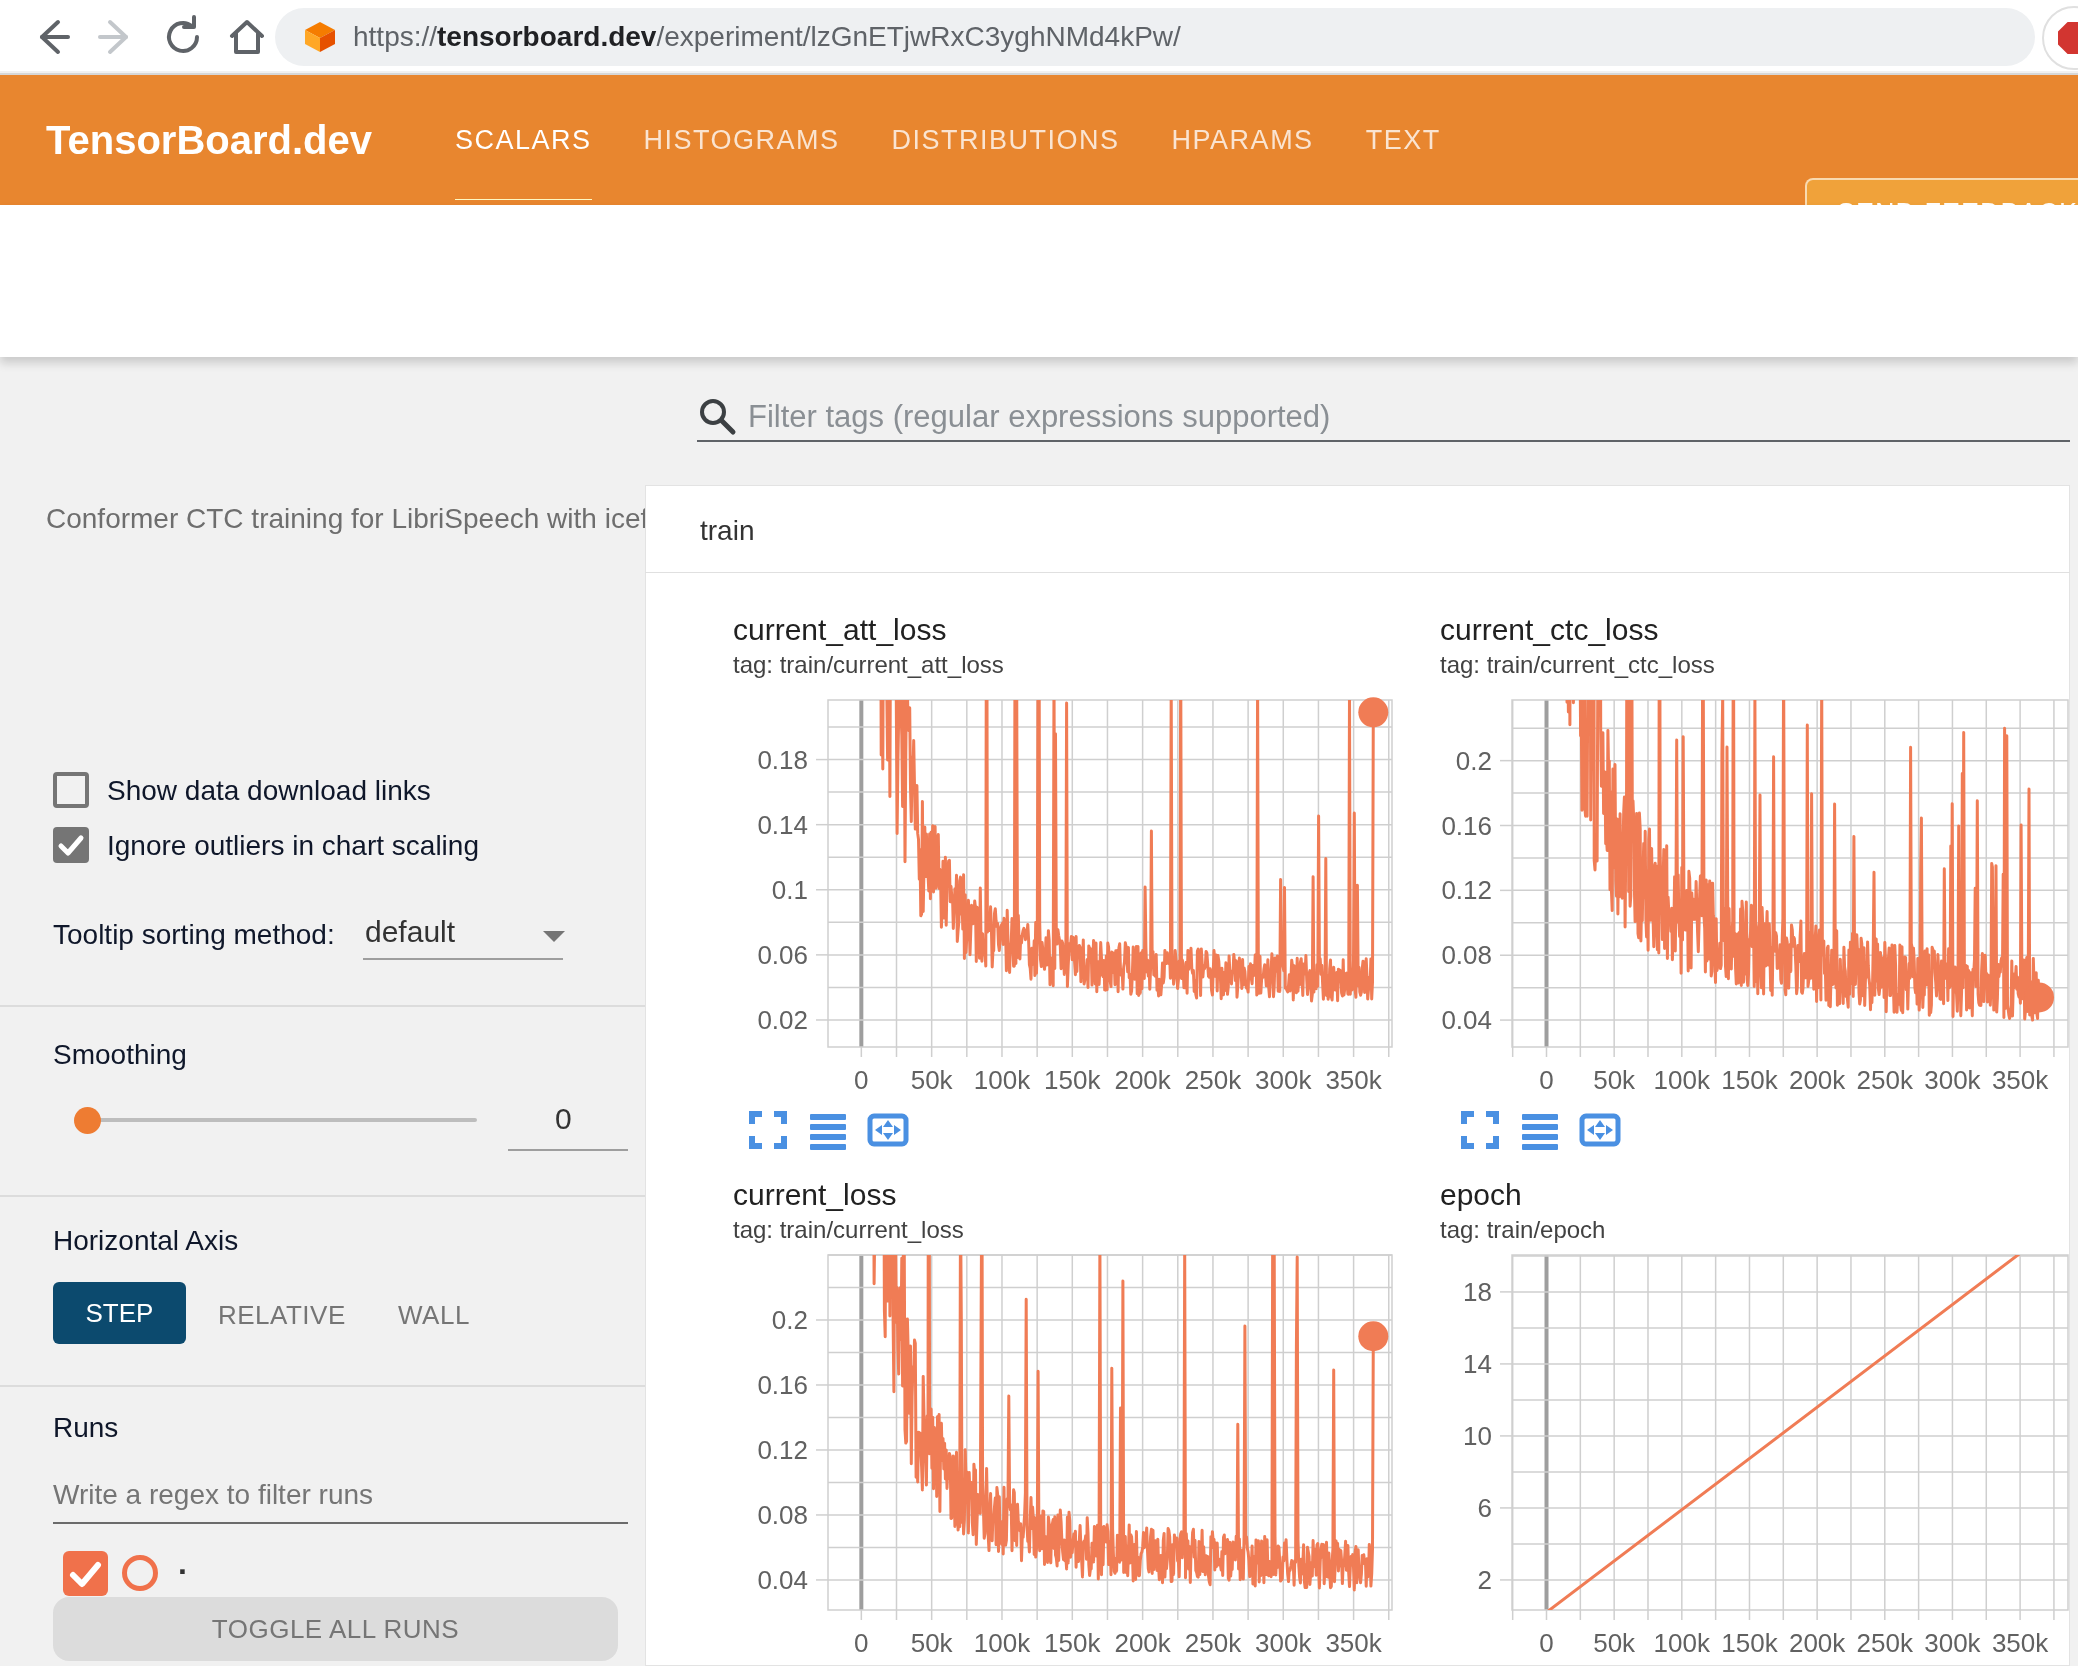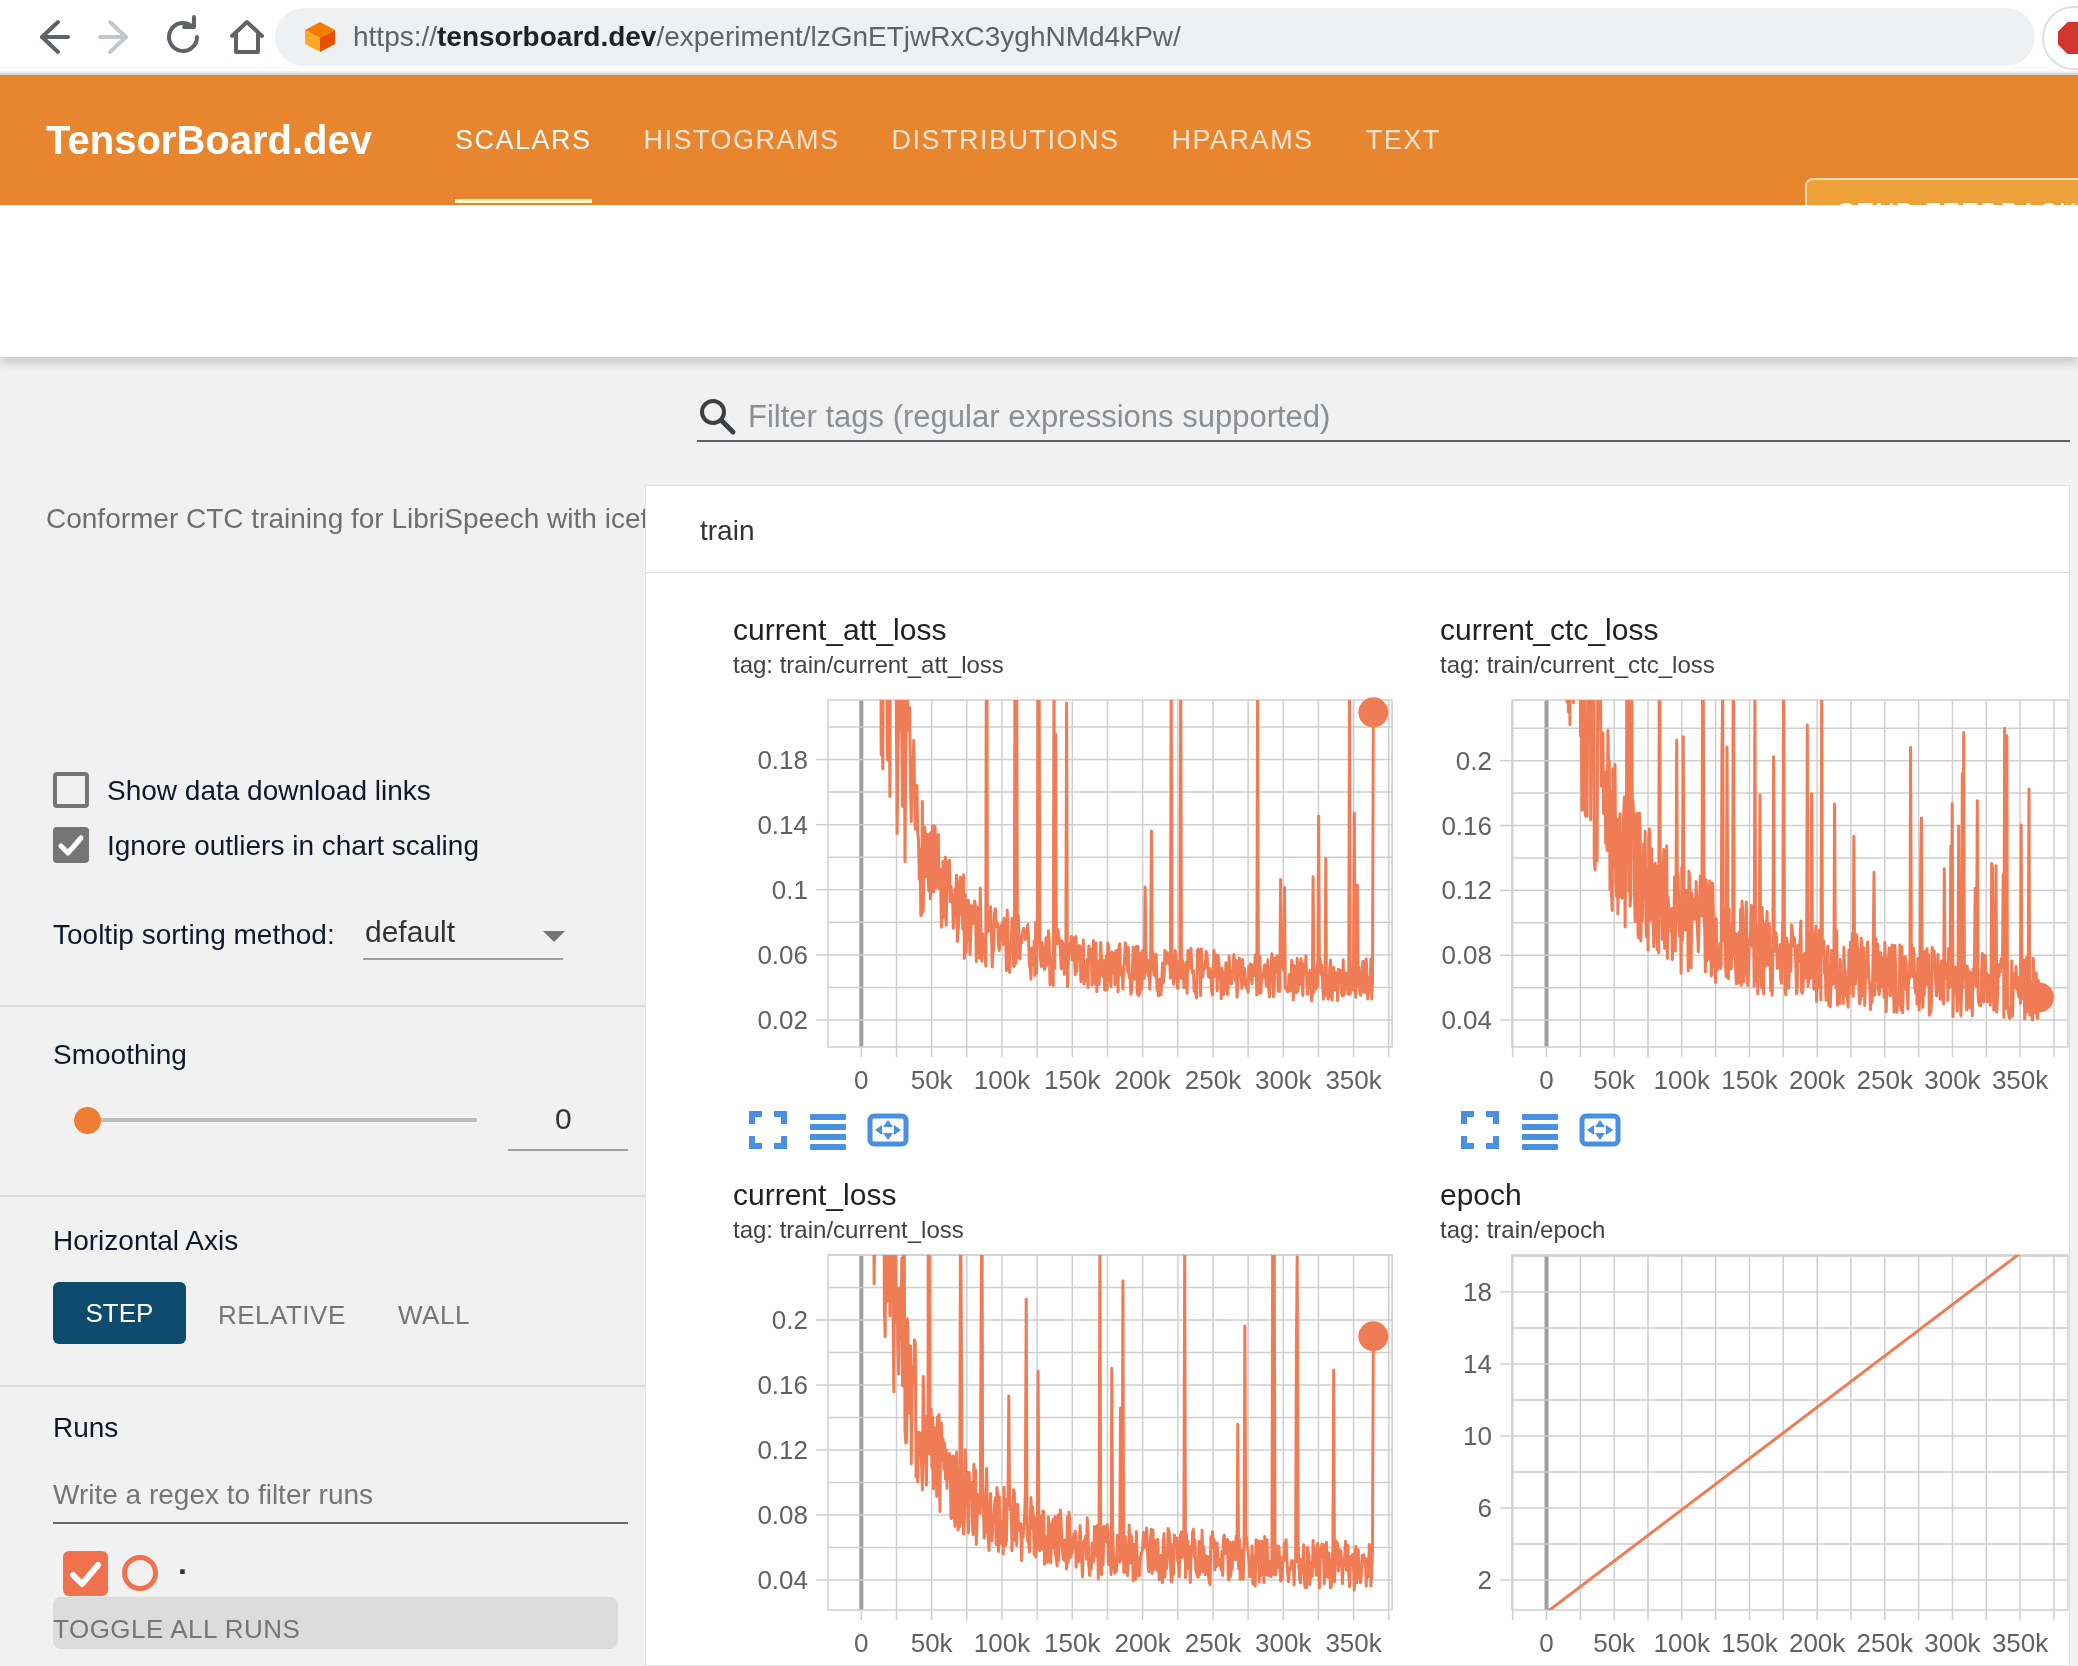--- a/index.html
+++ b/index.html
@@ -17,38 +17,38 @@
   .ext-btn{left:2042px;top:6px;width:60px;height:60px;border-radius:50%;background:#fff;
            border:2px solid #e0e0e0;display:flex;align-items:center;justify-content:center}
   .octagon{width:32px;height:32px;background:#d23530;
            clip-path:polygon(30% 0,70% 0,100% 30%,100% 70%,70% 100%,30% 100%,0 70%,0 30%)}
   
   .tb-header{left:0;top:75px;width:2078px;height:130px;background:#e8862f}
   .brand{left:46px;top:0;height:130px;line-height:130px;color:#fff;font-size:40px;font-weight:700}
   .tabs{left:455px;top:0;height:130px;display:flex;gap:52px}
   .tab{height:124px;line-height:130px;color:rgba(255,255,255,.78);font-size:27px;
        letter-spacing:1.5px;border-bottom:6px solid transparent;font-weight:500}
-  .tab.active{color:#fff;border-bottom:4px solid #fef9c3}
+  .tab.active{color:#fff;border-bottom:1px solid #fef9c3}
   .feedback{left:1805px;top:103px;width:310px;height:70px;background:#f0a23a;
             border:2px solid rgba(255,255,255,.6);border-radius:8px;color:#fff;font-size:27px;
             letter-spacing:1px;line-height:66px;padding-left:30px;box-sizing:border-box;font-weight:500}
   
   .title-band{left:0;top:205px;width:2078px;height:152px;background:#fff;
               box-shadow:0 6px 9px rgba(0,0,0,.16)}
   .exp-title{left:46px;top:298px;font-size:28px;color:#6e6e6e}
   
   .sb-label{font-size:28px;color:#0f172a}
   .divider{left:0;width:645px;height:2px;background:#dcdcdc}
   .cb{width:36px;height:36px;border-radius:4px;box-sizing:border-box}
   .cb.off{border:4px solid #757575;background:transparent}
   .cb.on{background:#757575}
   .stepbtn{background:#0c4a6e;border-radius:6px;color:#fff;text-align:center}
   .ghostbtn{color:#757575;font-size:26px;letter-spacing:.5px}
-  .toggle-btn{left:53px;top:1240px;width:565px;height:52px;background:#dcdcdc;border-radius:8px;
-              color:#757575;font-size:26px;letter-spacing:.5px;line-height:64px}
+  .toggle-btn{left:53px;top:1240px;width:565px;height:64px;background:#dcdcdc;border-radius:16px;
+              color:#757575;font-size:26px;letter-spacing:.5px;text-align:center;line-height:64px}
   .underline-dark{height:2px;background:#6b6b6b}
   .underline-gray{height:2px;background:#9e9e9e}
   
   .filter-underline{left:697px;top:440px;width:1373px;height:2px;background:#5f6368}
   .card{left:645px;top:485px;width:1425px;height:1181px;background:#fff;border:1px solid #e3e3e3;box-sizing:border-box}
   .card-head{left:645px;top:485px;width:1425px;height:88px;border-bottom:1px solid #e0e0e0;box-sizing:border-box}
   .train-label{left:700px;top:515px;font-size:28px;color:#333}
   .chart-title{font-size:30px;color:#212121}
   .chart-tag{font-size:24px;color:#424242}
   .icon-row{display:flex;gap:16px}

